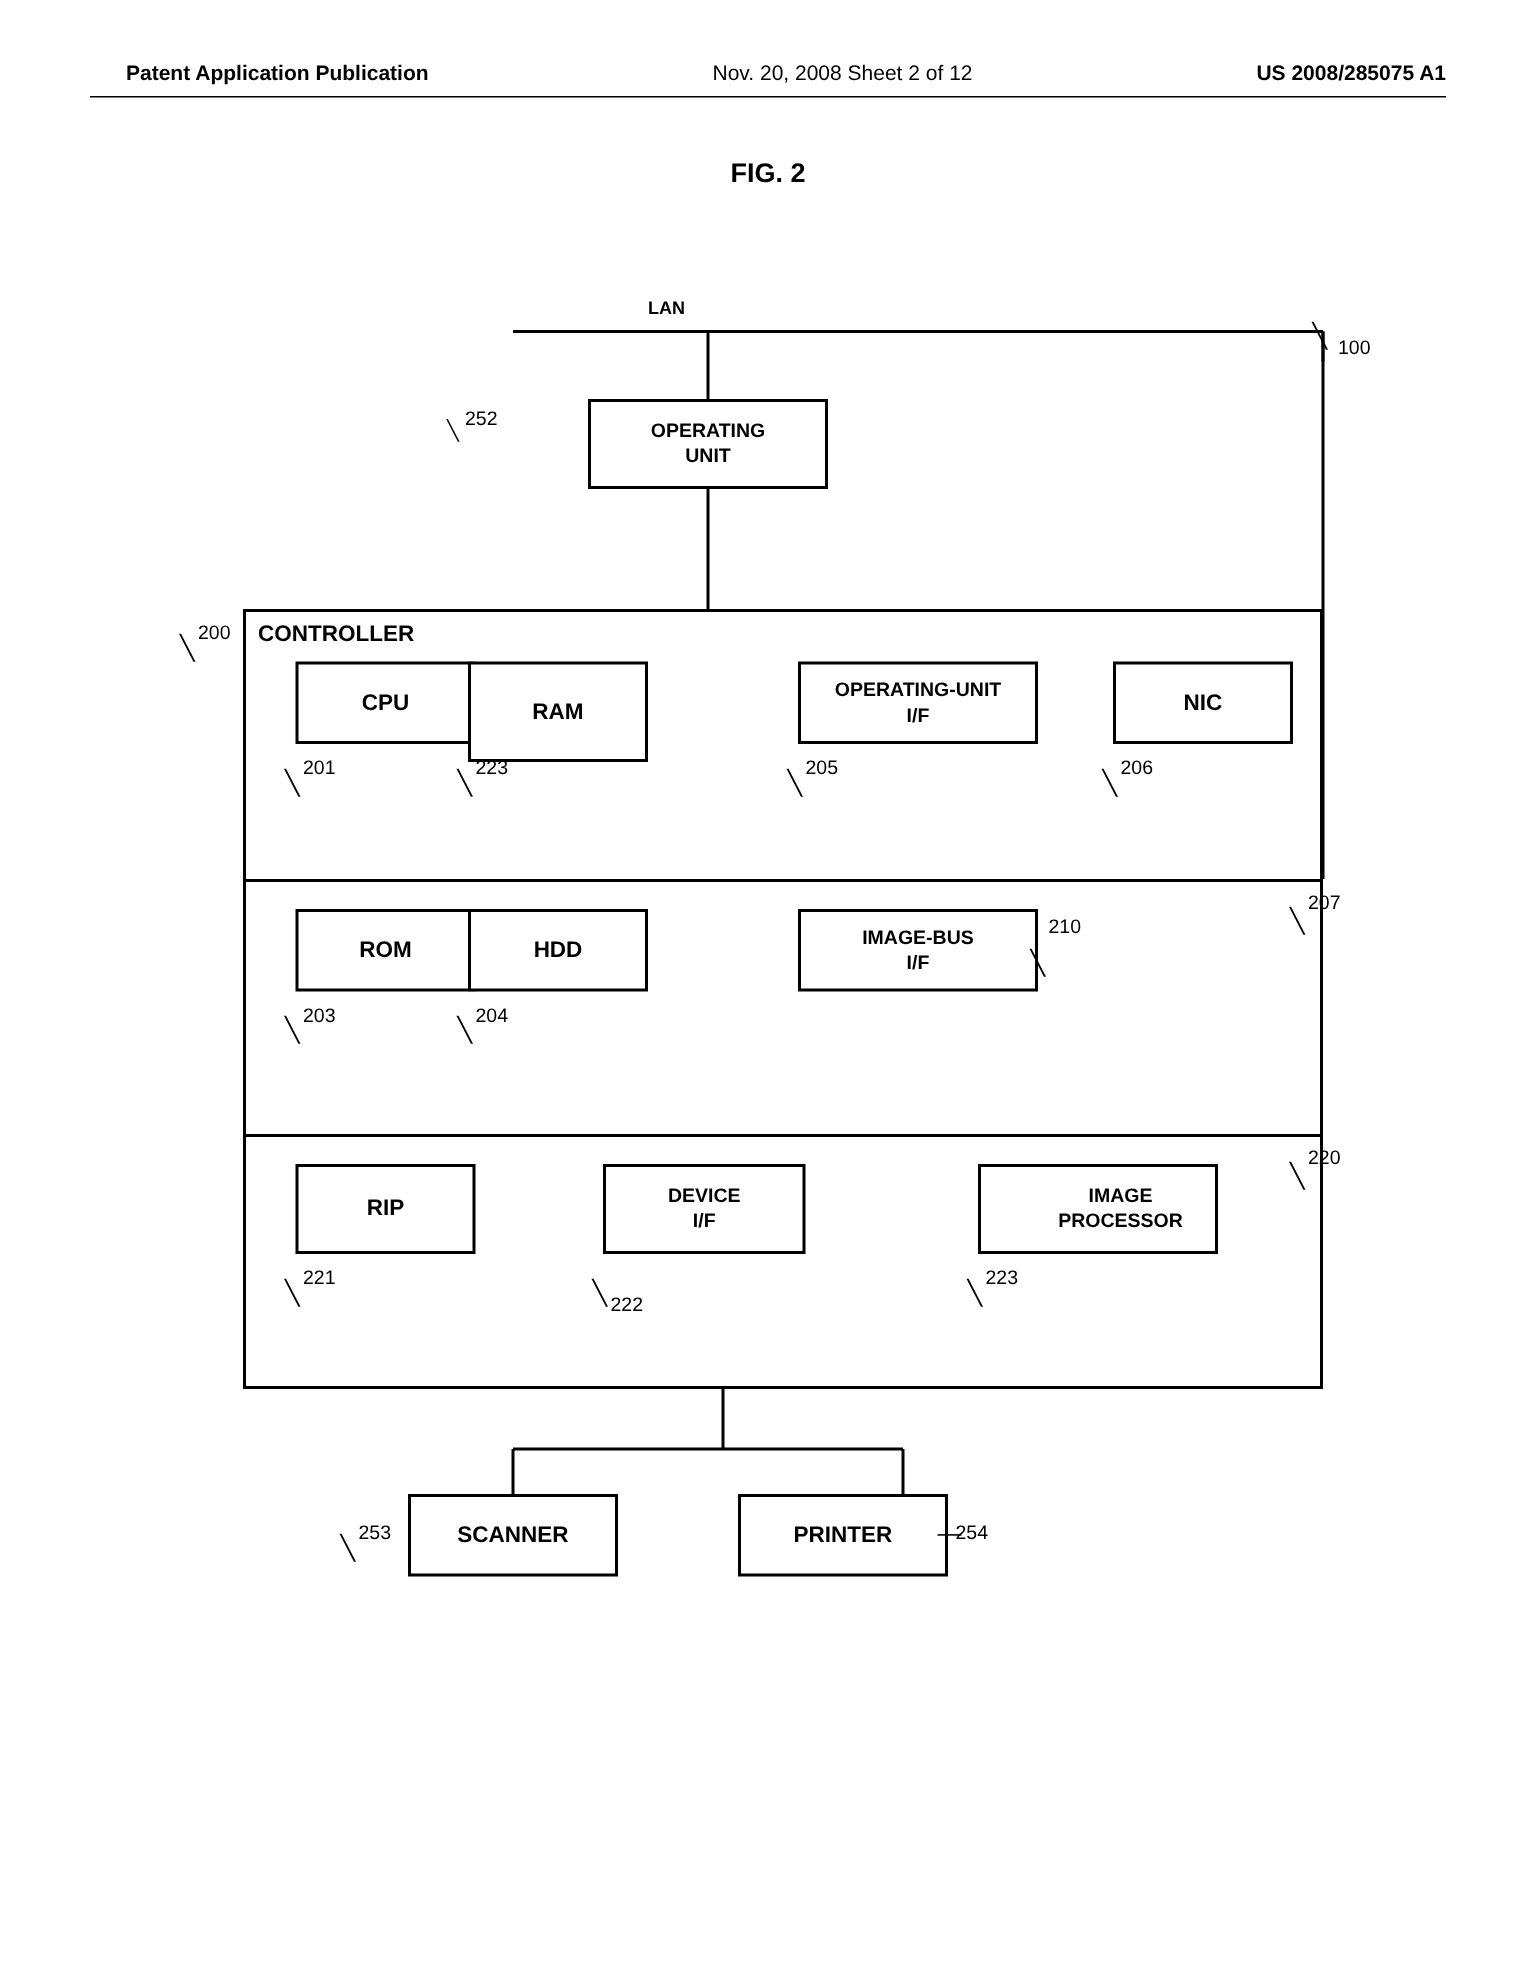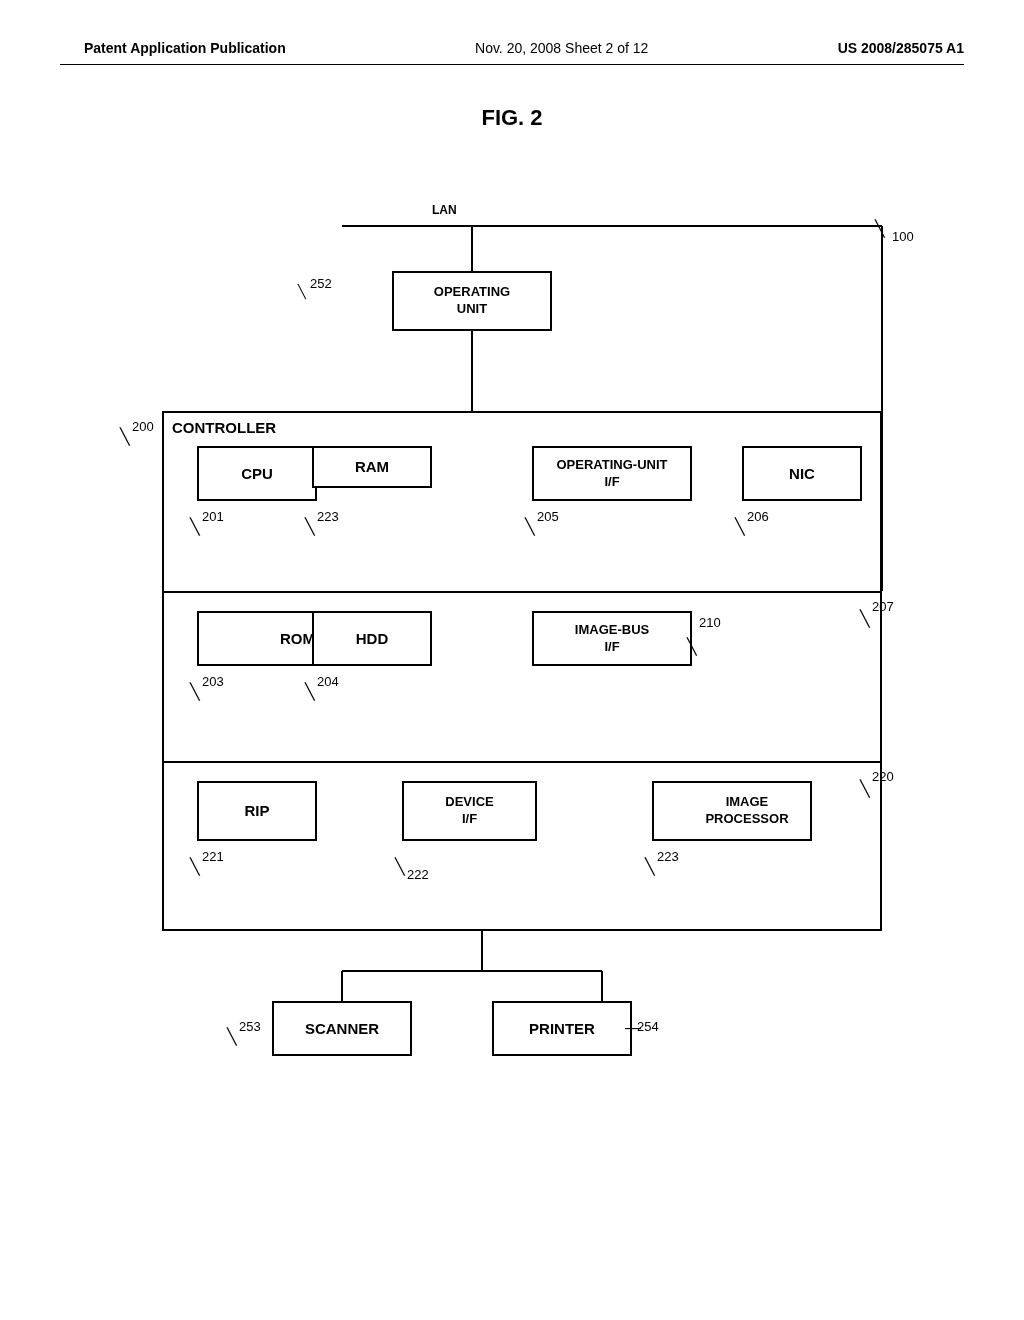--- a/index.html
+++ b/index.html
@@ -32,21 +32,21 @@
       margin-bottom: 30px;
     }
 
     .header-left { font-weight: bold; padding-left: 24px; }
     .header-center { text-align: center; }
     .header-right { font-weight: bold; }
 
     
     .fig-title {
       text-align: center;
-      font-size: 22px;
+      font-size: 18px;
       font-weight: bold;
       margin-bottom: 40px;
       margin-top: 40px;
     }
 
     
     .diagram {
       position: relative;
       width: 820px;
       margin: 0 auto;
@@ -178,21 +178,21 @@
     <div style="position:absolute; left:60px; top:420px; width:720px; height:2px; background:#000;"></div>
 
     <div style="position:absolute; left:60px; top:590px; width:720px; height:2px; background:#000;"></div>
 
     <div class="box" style="left:95px; top:275px; width:120px; height:55px;">
       <span>CPU</span>
     </div>
     <div class="label" style="left:100px; top:338px;">201</div>
     <div class="label" style="left:88px; top:346px; font-size:16px;">╲</div>
 
-    <div class="box" style="left:210px; top:275px; width:120px; height:42px;">
+    <div class="box" style="left:210px; top:275px; width:120px; height:67px;">
       <span>RAM</span>
     </div>
     <div class="label" style="left:215px; top:338px;">223</div>
     <div class="label" style="left:203px; top:346px; font-size:16px;">╲</div>
 
     <div class="box" style="left:430px; top:275px; width:160px; height:55px; font-size:13px;">
       <span style="white-space:pre-line;">OPERATING-UNIT
 I/F</span>
     </div>
     <div class="label" style="left:435px; top:338px;">205</div>
@@ -200,21 +200,21 @@
 
     <div class="box" style="left:640px; top:275px; width:120px; height:55px;">
       <span>NIC</span>
     </div>
     <div class="label" style="left:645px; top:338px;">206</div>
     <div class="label" style="left:633px; top:346px; font-size:16px;">╲</div>
 
     <div class="label" style="left:770px; top:428px; font-size:13px;">207</div>
     <div class="label" style="left:758px; top:438px; font-size:16px;">╲</div>
 
-    <div class="box" style="left:95px; top:440px; width:120px; height:55px;justify-content:flex-end;">
+    <div class="box" style="left:95px; top:440px; width:120px; height:55px;">
       <span>ROM</span>
     </div>
     <div class="label" style="left:100px; top:503px;">203</div>
     <div class="label" style="left:88px; top:511px; font-size:16px;">╲</div>
 
     <div class="box" style="left:210px; top:440px; width:120px; height:55px;">
       <span>HDD</span>
     </div>
     <div class="label" style="left:215px; top:503px;">204</div>
     <div class="label" style="left:203px; top:511px; font-size:16px;">╲</div>

